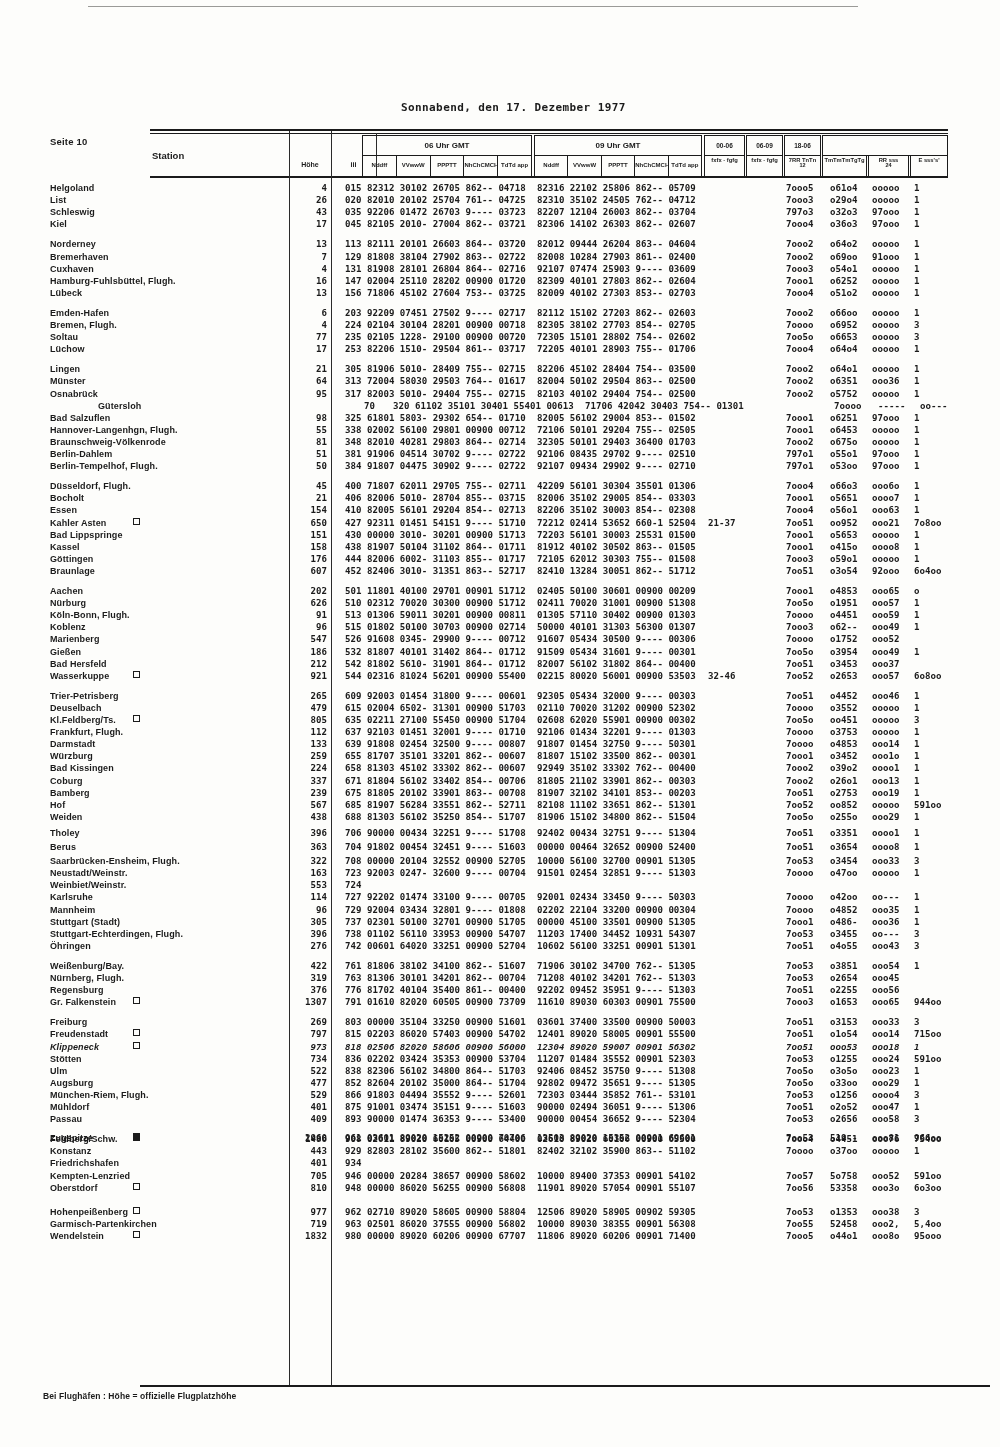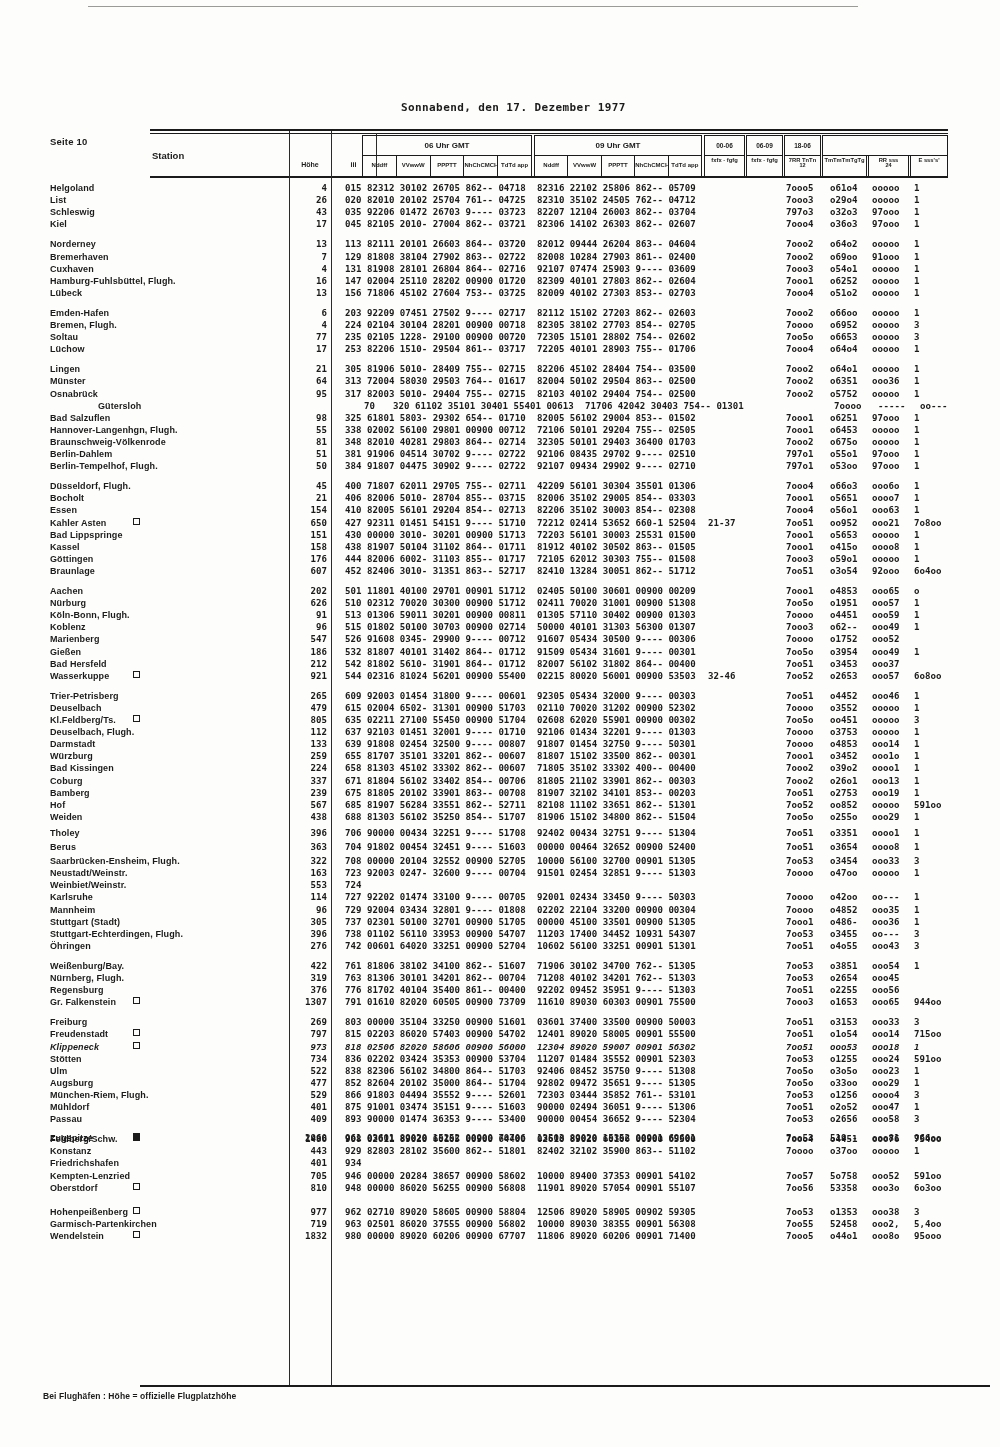--- a/index.html
+++ b/index.html
@@ -595,21 +595,21 @@
         <span class="c-iii mono">635</span>
         <span class="c-g06 mono">02211 27100 55450 00900 51704</span>
         <span class="c-g09 mono">02608 62020 55901 00900 00302</span>
         <span class="c-fx mono"></span>
         <span class="c-c1 mono">7oo5o</span>
         <span class="c-c2 mono">oo451</span>
         <span class="c-c3 mono">ooooo</span>
         <span class="c-c4 mono">3</span>
       </div>
       <div class="row" style="top: 727.1px;">
-        <span class="c-name">Deuselbach, Flugh.</span>
+        <span class="c-name">Frankfurt, Flugh.</span>
         <span class="c-h mono">112</span>
         <span class="c-iii mono">637</span>
         <span class="c-g06 mono">92103 01451 32001 9---- 01710</span>
         <span class="c-g09 mono">92106 01434 32201 9---- 01303</span>
         <span class="c-fx mono"></span>
         <span class="c-c1 mono">7oooo</span>
         <span class="c-c2 mono">o3753</span>
         <span class="c-c3 mono">ooooo</span>
         <span class="c-c4 mono">1</span>
       </div>
@@ -635,21 +635,21 @@
         <span class="c-c1 mono">7ooo1</span>
         <span class="c-c2 mono">o3452</span>
         <span class="c-c3 mono">ooo1o</span>
         <span class="c-c4 mono">1</span>
       </div>
       <div class="row" style="top: 763.4px;">
         <span class="c-name">Bad Kissingen</span>
         <span class="c-h mono">224</span>
         <span class="c-iii mono">658</span>
         <span class="c-g06 mono">81303 45102 33302 862-- 00607</span>
-        <span class="c-g09 mono">71805 35102 33302 400-- 00400</span>
+        <span class="c-g09 mono">92949 35102 33302 762-- 00400</span>
         <span class="c-fx mono"></span>
         <span class="c-c1 mono">7ooo2</span>
         <span class="c-c2 mono">o39o2</span>
         <span class="c-c3 mono">oooo1</span>
         <span class="c-c4 mono">1</span>
       </div>
       <div class="row" style="top: 775.5px;">
         <span class="c-name">Coburg</span>
         <span class="c-h mono">337</span>
         <span class="c-iii mono">671</span>

